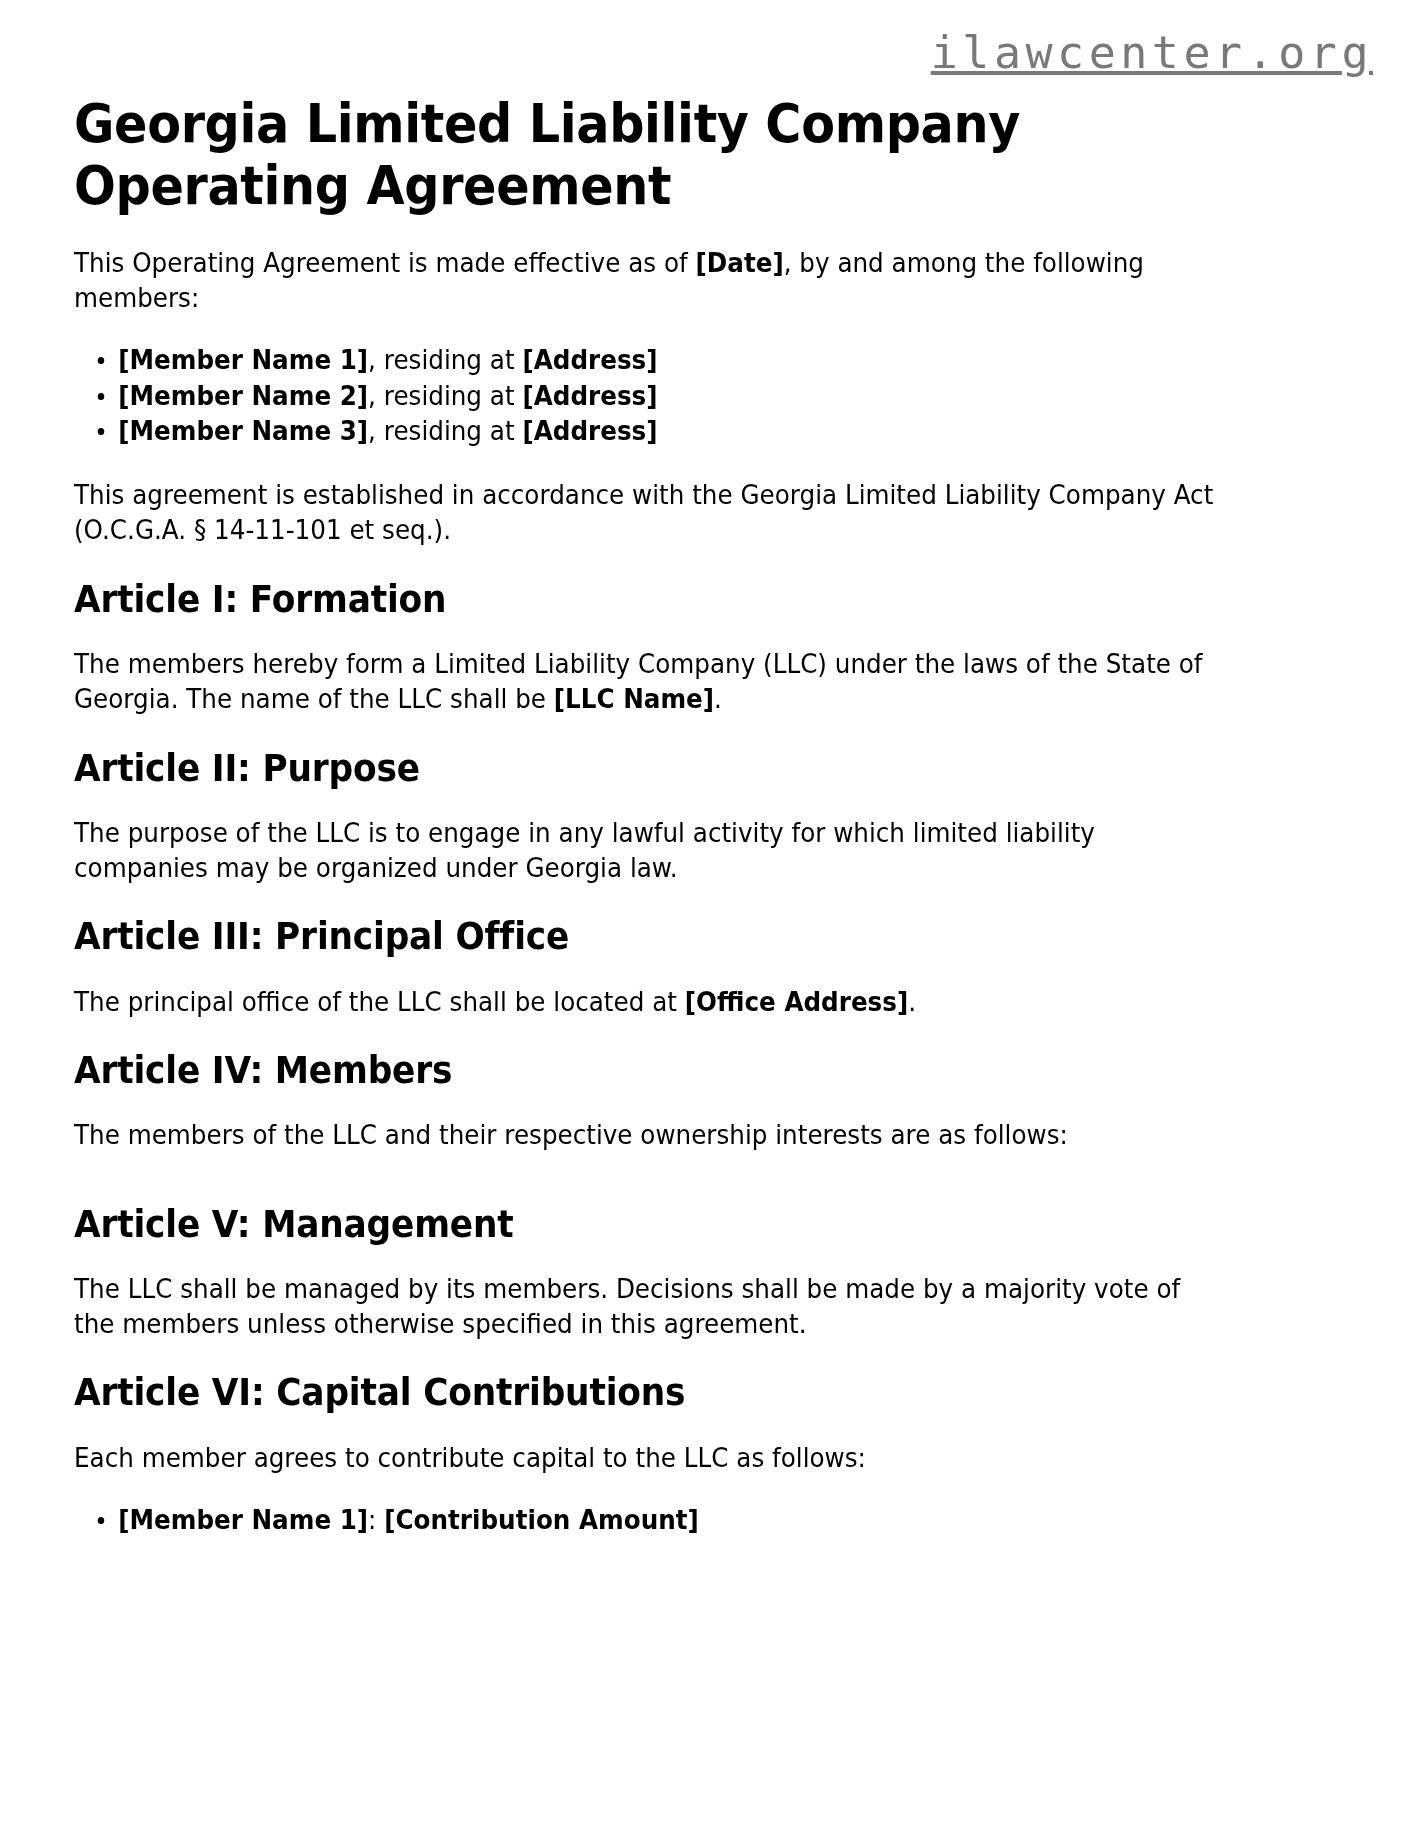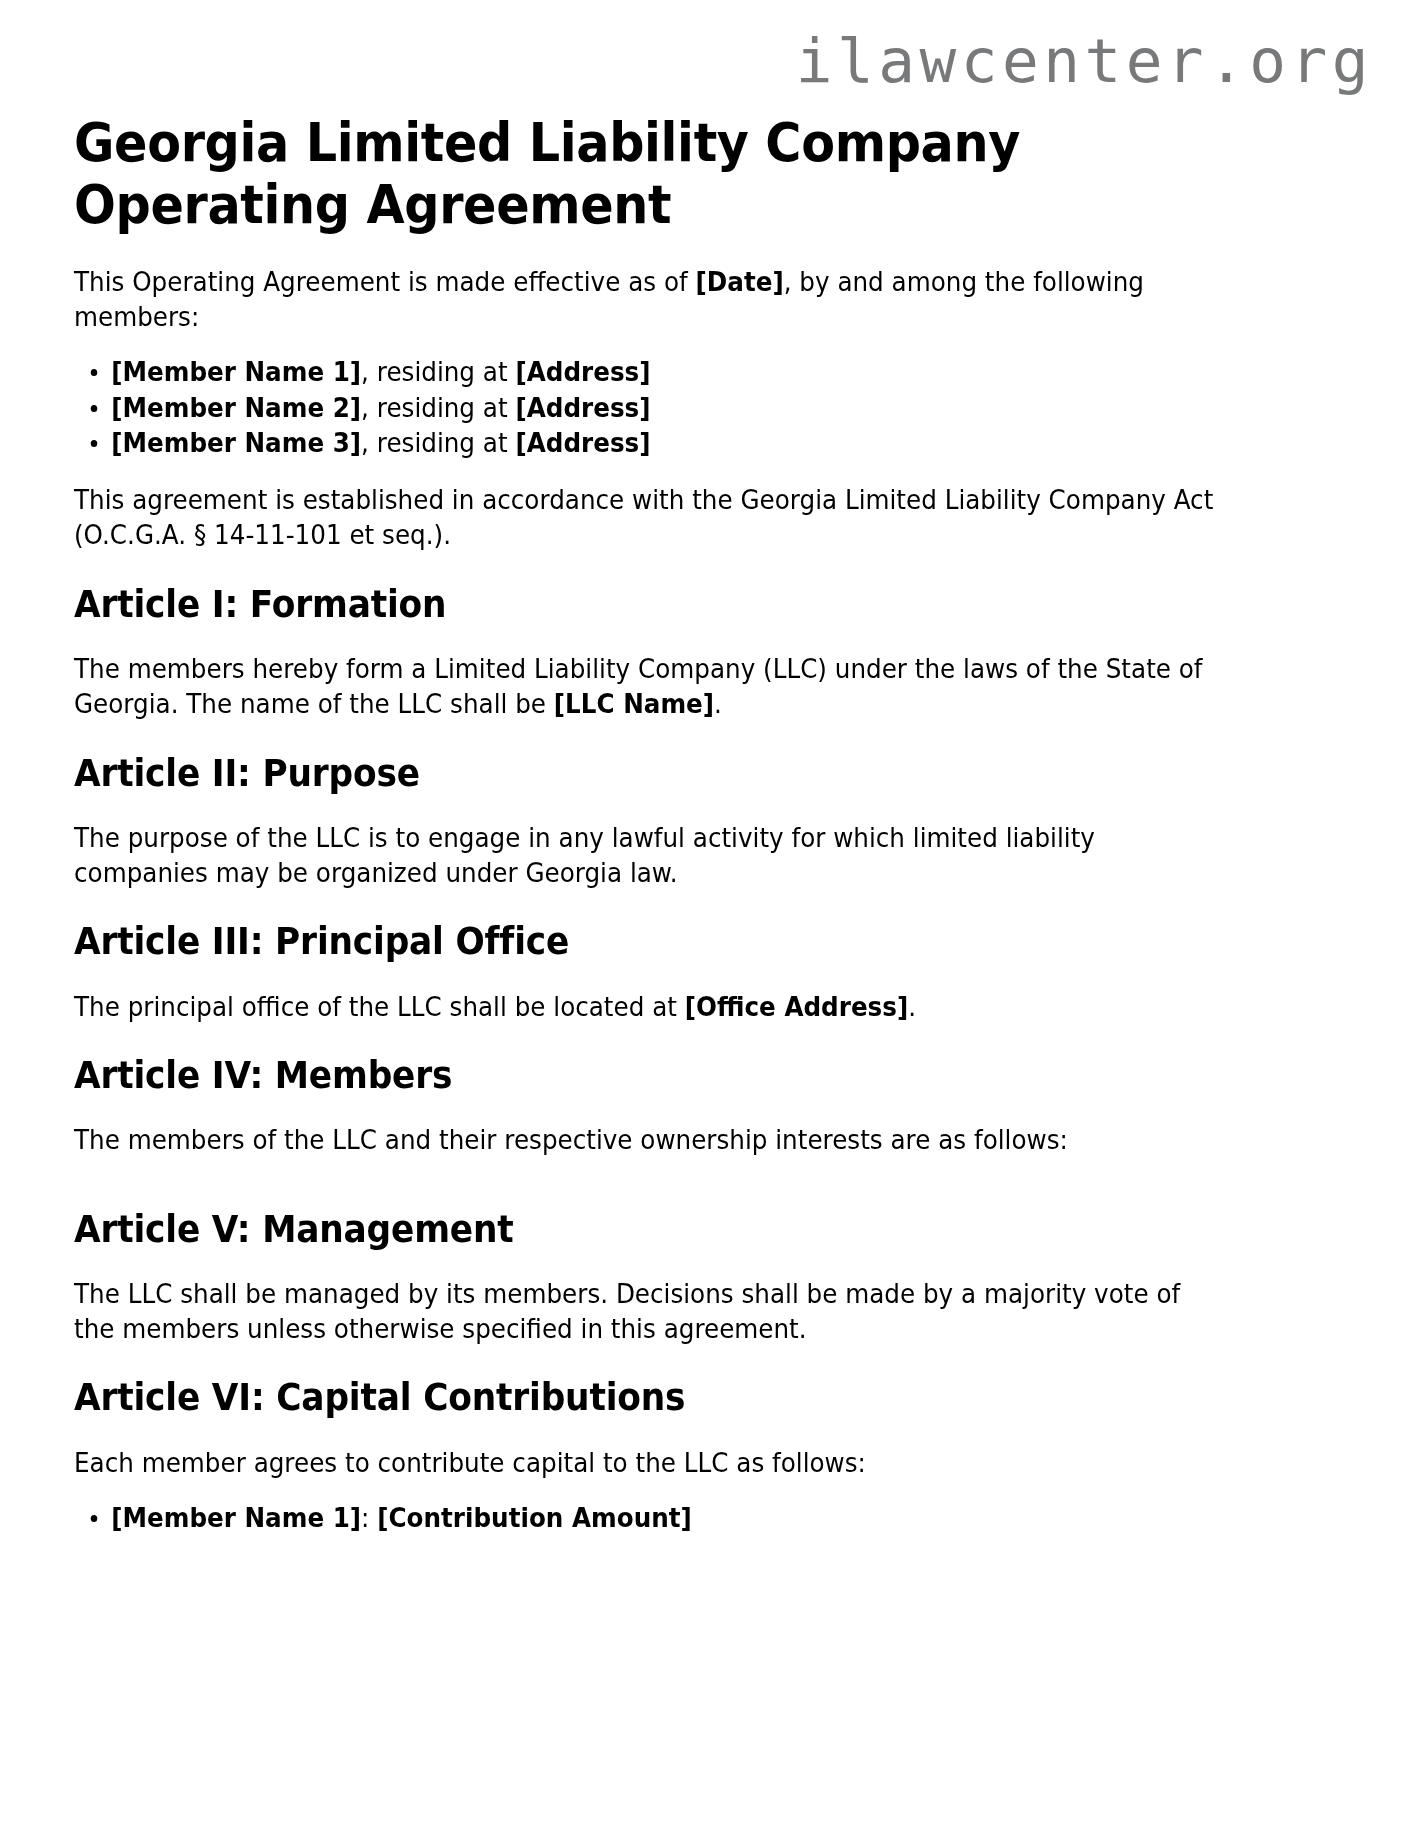--- a/index.html
+++ b/index.html
@@ -25,34 +25,35 @@
     padding: 0;
     background: #ffffff;
   }
 
   
   .watermark {
     position: absolute;
     top: 30px;
     right: 38px;
     font-family: "DejaVu Sans Mono", "Liberation Mono", monospace;
-    font-size: 61px;
+    font-size: 45px;
     letter-spacing: 4.5px;
     color: #77797a;
     font-weight: 400;
     white-space: nowrap;
     line-height: 1;
     user-select: none;
+    text-decoration: underline;
   }
 
   
   .content {
     position: absolute;
     left: 74px;
-    top: 112px;
+    top: 93px;
     width: 1230px;
   }
 
   
   .doc-title {
     font-family: "DejaVu Sans", "Liberation Sans", sans-serif;
     font-weight: bold;
     font-size: 53px;
     line-height: 1.17;
     letter-spacing: -0.4px;
@@ -83,21 +84,21 @@
     transform: scaleX(0.93);
     transform-origin: left top;
   }
   .para b, .bullet b {
     font-weight: bold;
   }
 
   
   ul.bullets {
     list-style: none;
-    margin: 0;
+    margin: 7px;
     padding: 0;
   }
   ul.bullets li.bullet {
     font-family: "DejaVu Sans", "Liberation Sans", sans-serif;
     font-size: 26.5px;
     line-height: 1.33;
     color: #000;
     position: relative;
     padding-left: 40px;
     transform: scaleX(0.93);

